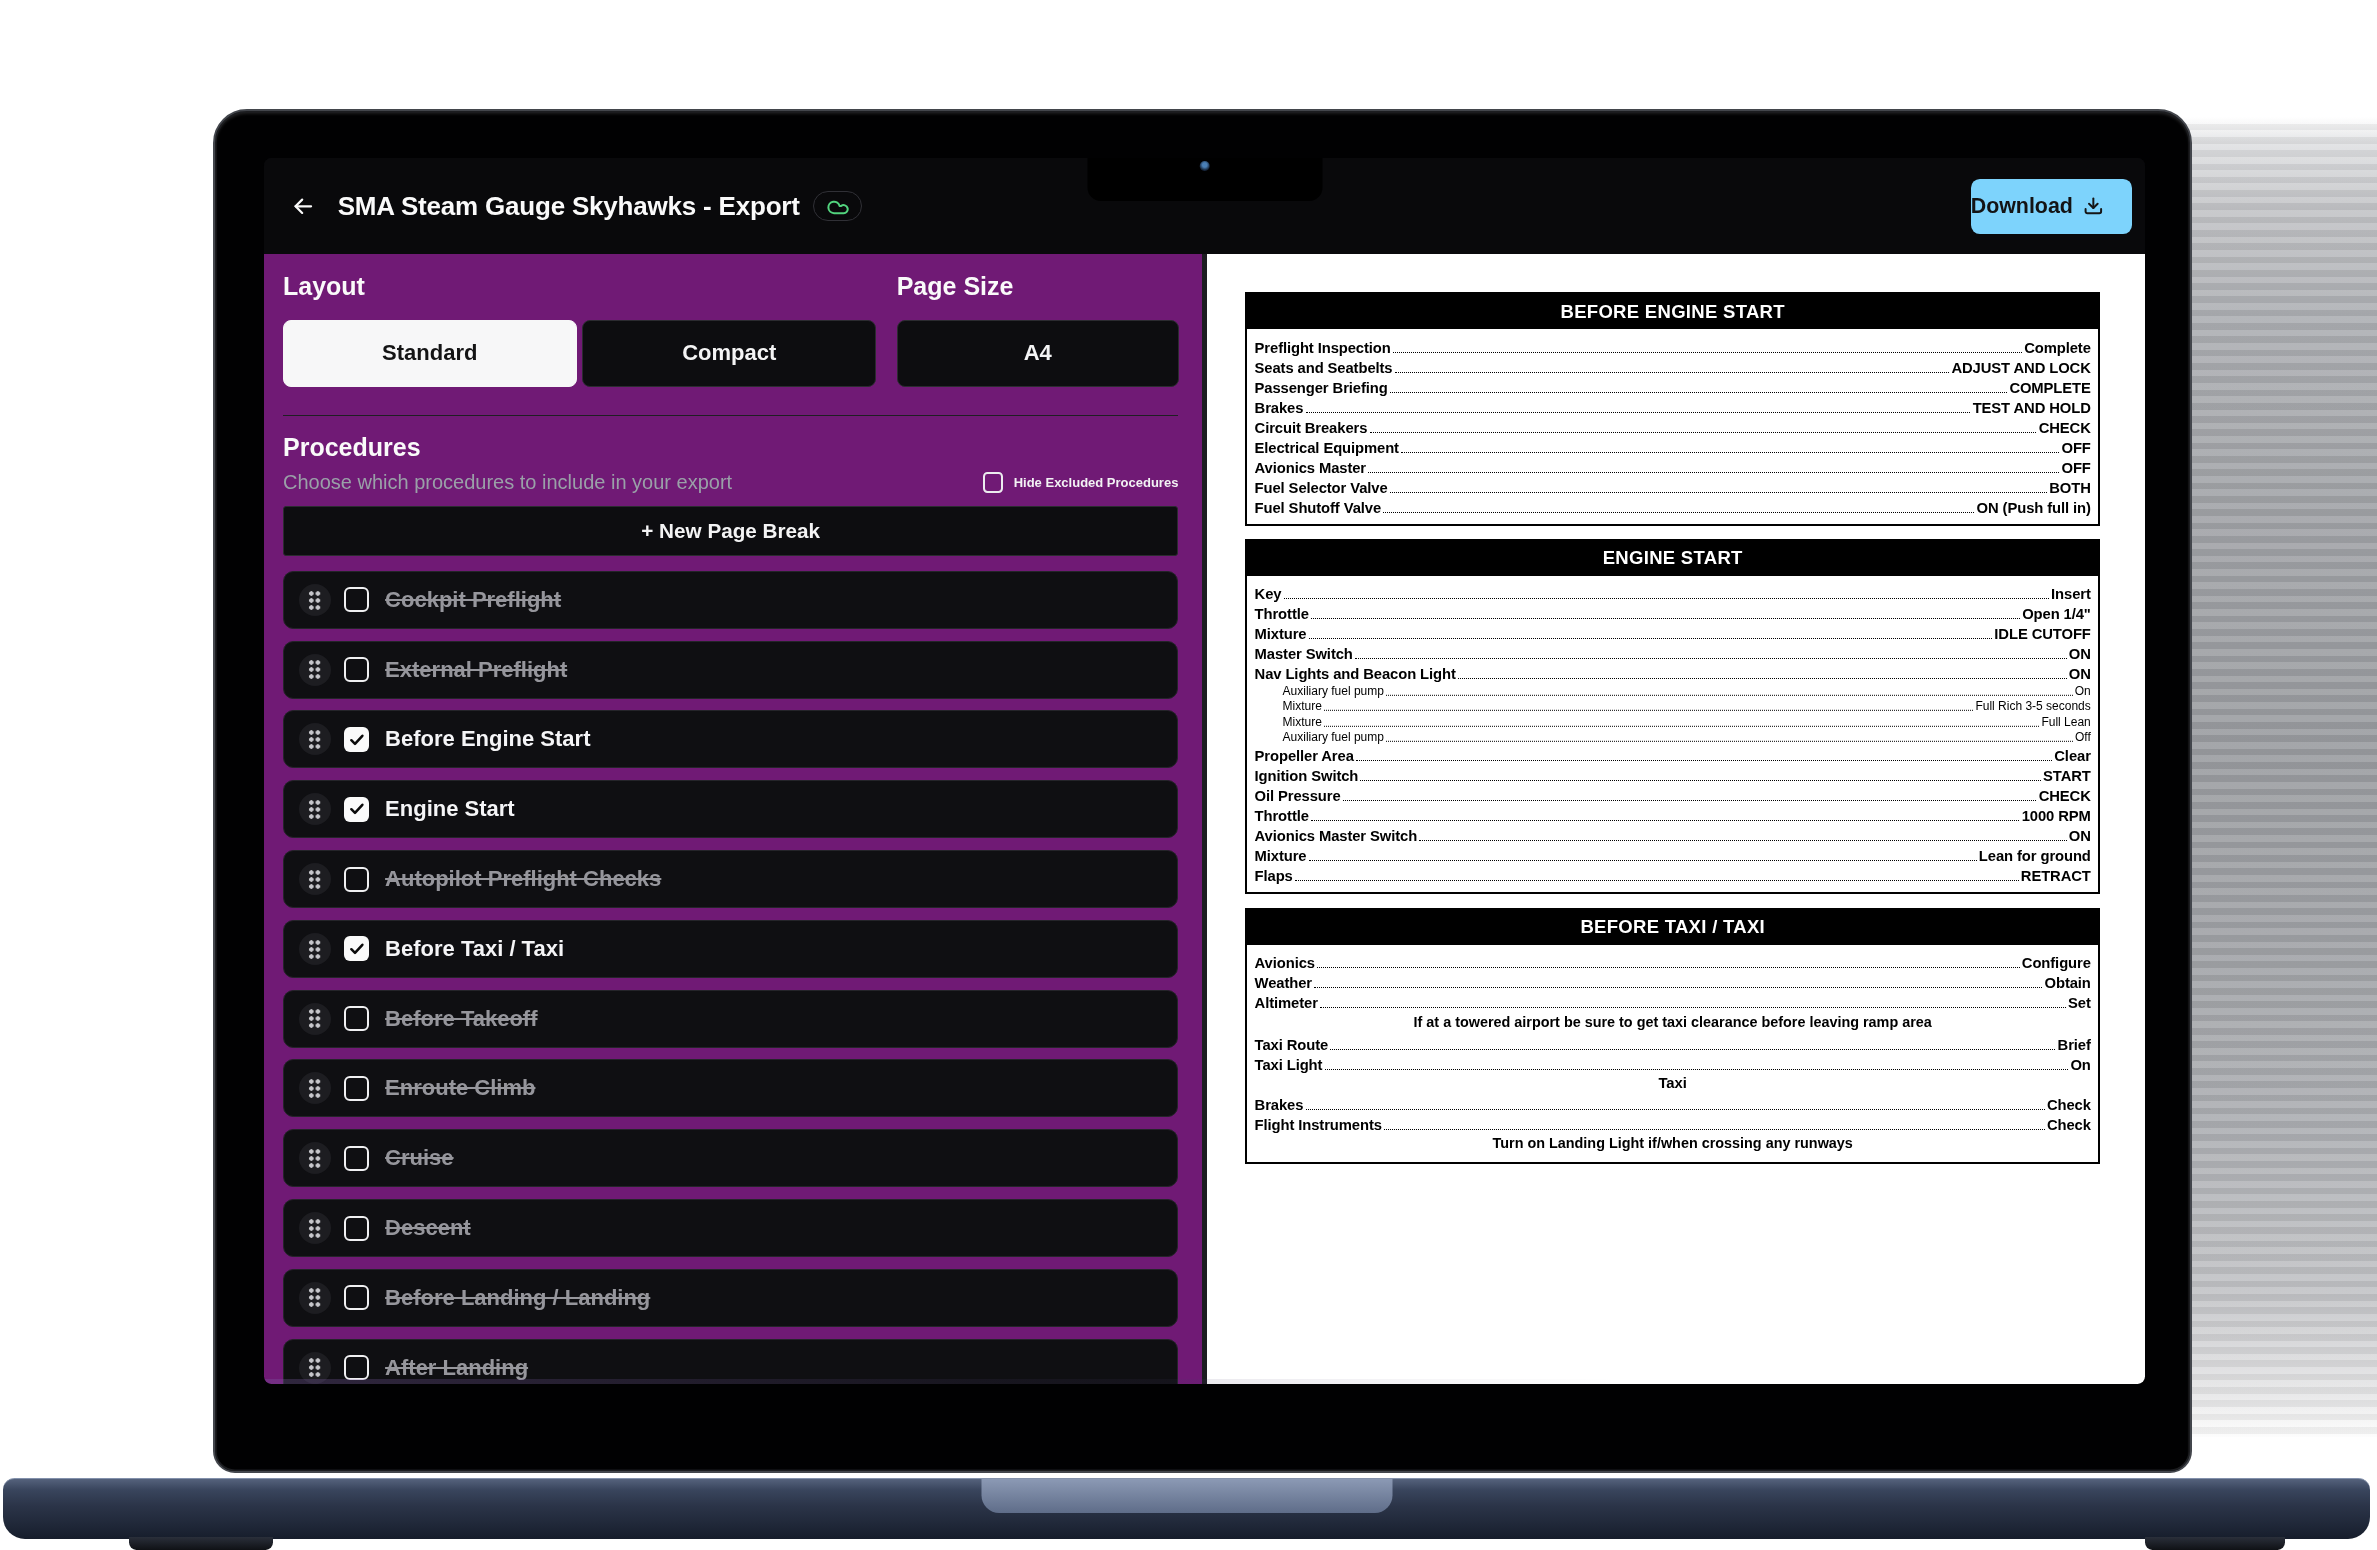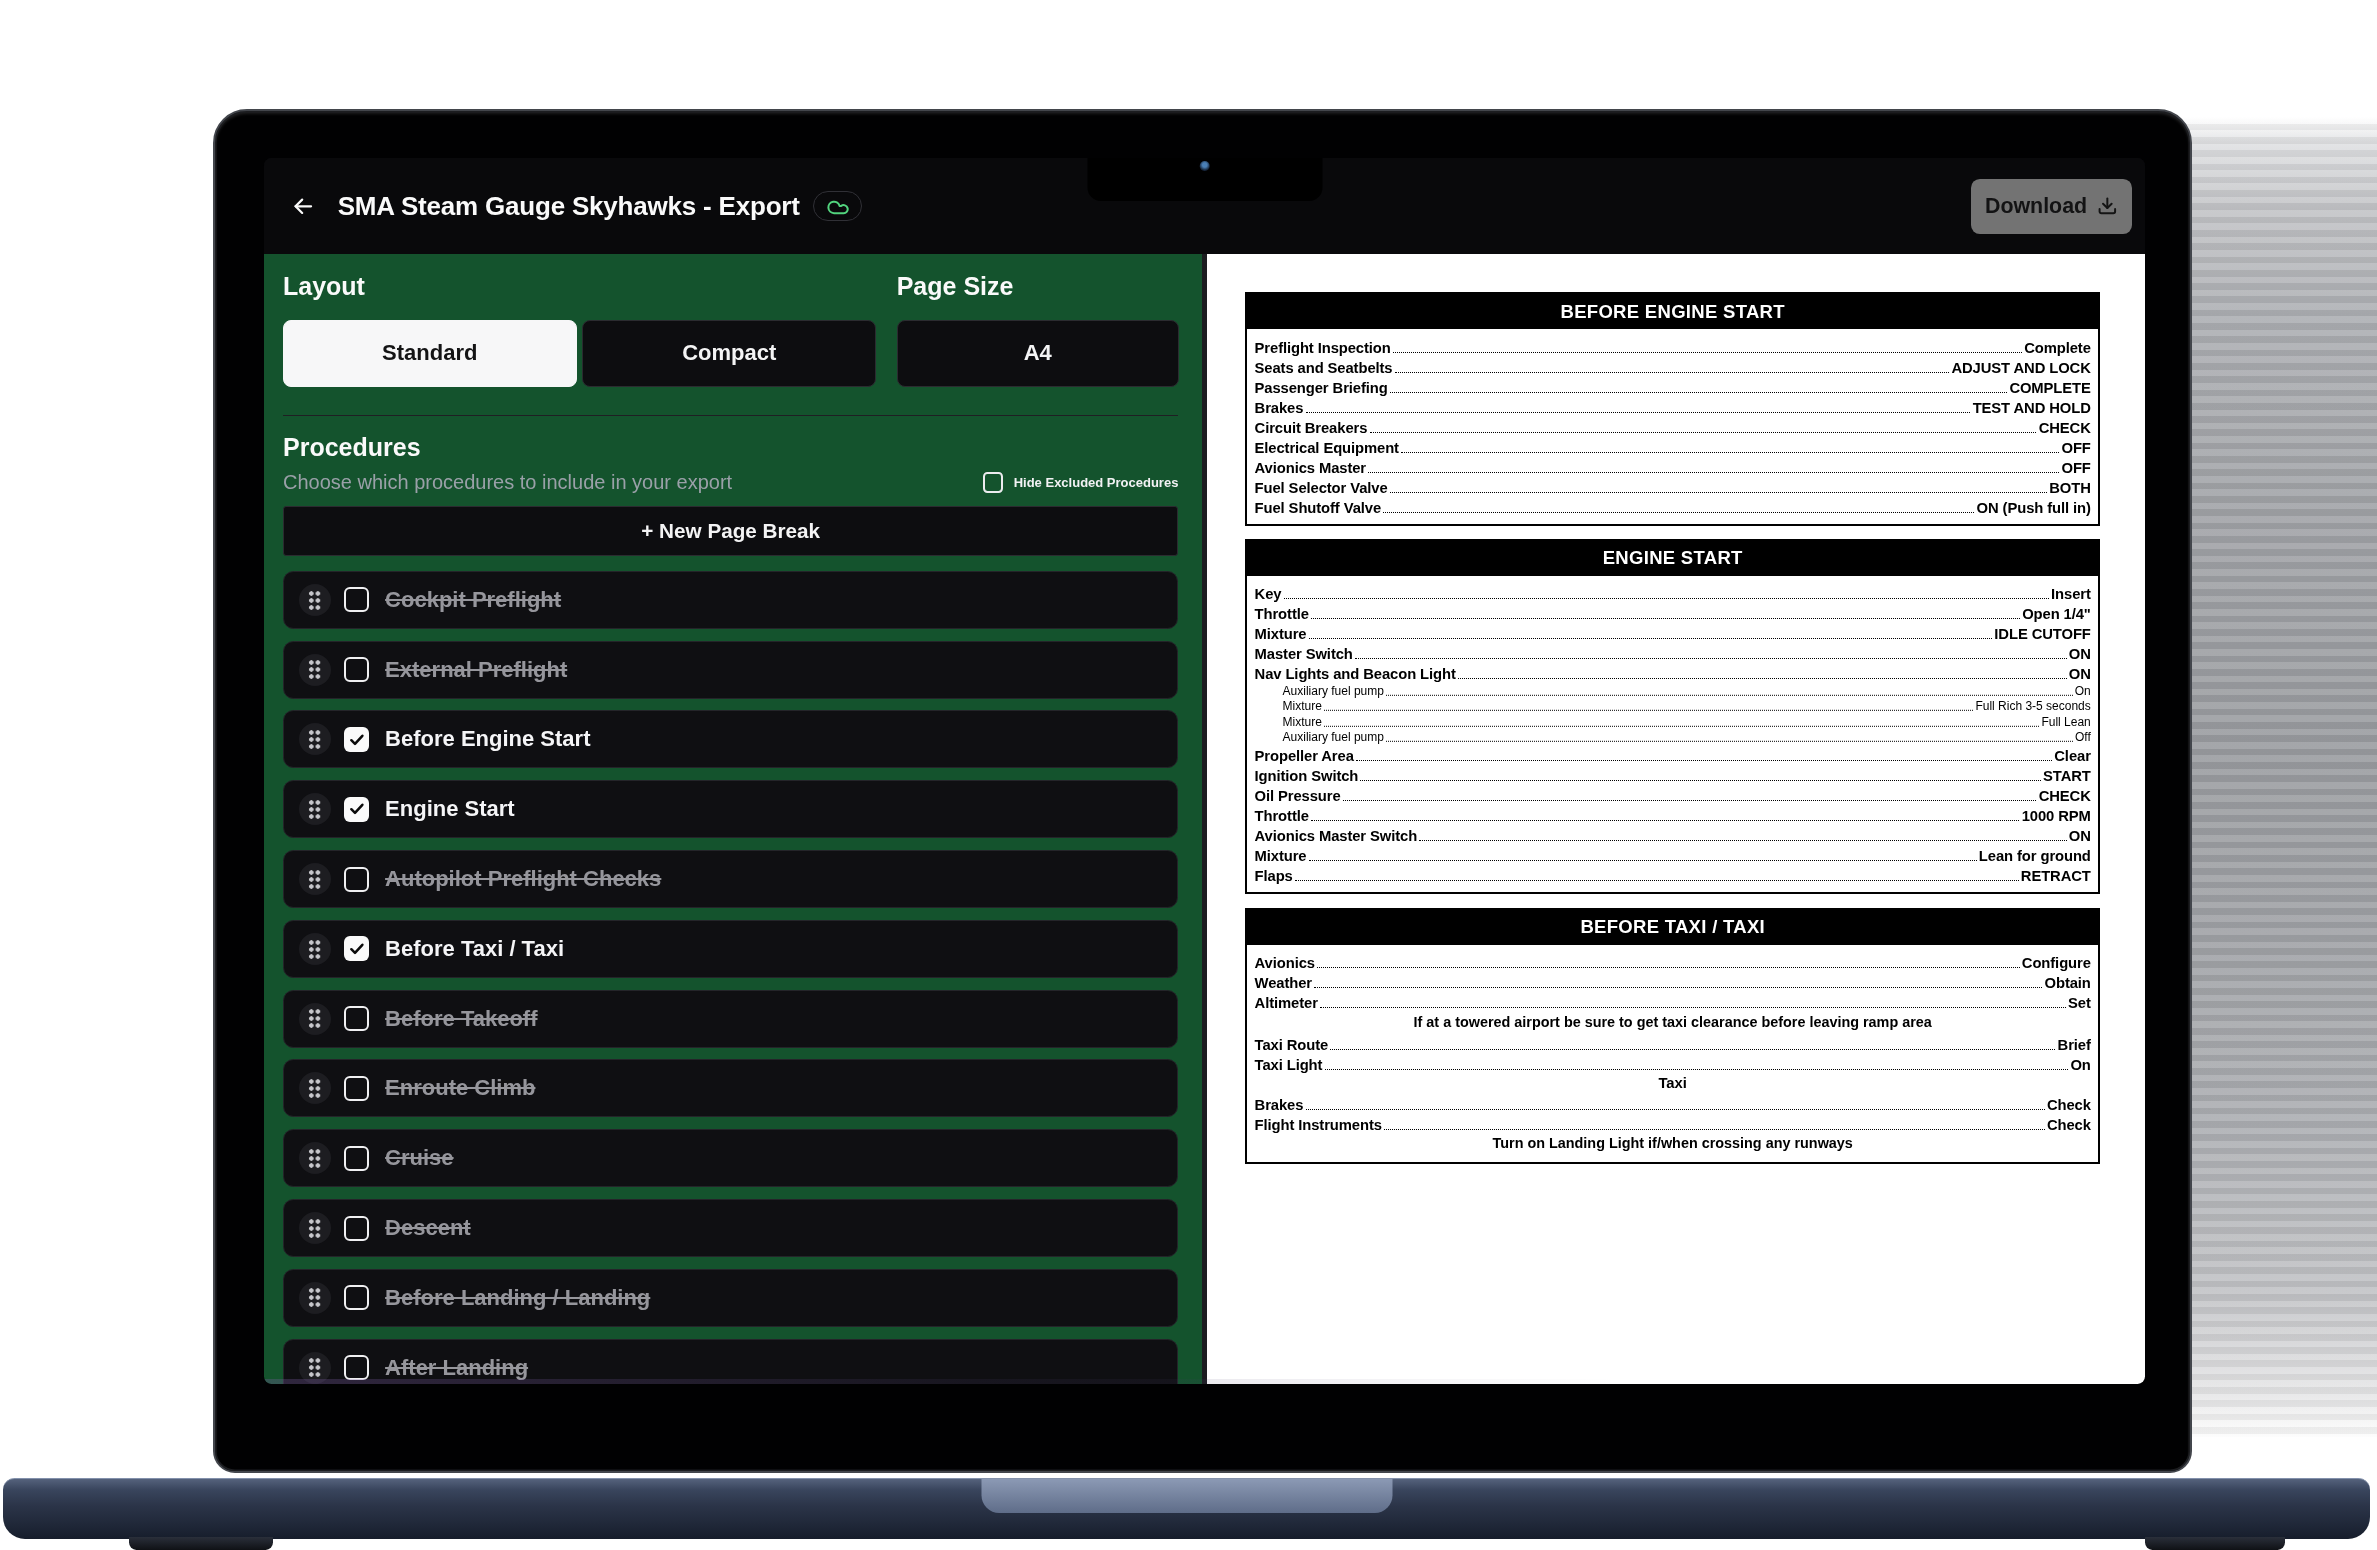--- a/index.html
+++ b/index.html
@@ -37,27 +37,27 @@
     background:linear-gradient(180deg,#2a2f3a,#0f1115); }
   .foot.left { left:129px; width:144px; } .foot.right { left:2145px; width:140px; }
 
   
   .hdr { height:96px; display:flex; align-items:center; padding:0 13.3px 0 22px; background:#09090b; }
   .back-btn { width:34px; height:34px; display:flex; align-items:center; justify-content:center; cursor:pointer; }
   .app-title { margin-left:17.7px; font-size:26px; font-weight:700; color:#fafafa; letter-spacing:-0.2px; }
   .sync-badge { margin-left:13.3px; width:49px; height:29.5px; border:1.5px solid #303036; border-radius:15.5px;
     display:flex; align-items:center; justify-content:center; }
   .hdr-spacer { flex:1; }
-  .download-btn { width:161px; height:55px; border-radius:8.9px; background:#737373; color:#131314;
-    display:flex; align-items:center; justify-content:center; gap:9.6px;
+  .download-btn { width:161px; height:55px; border-radius:8.9px; background:#7dd3fc; color:#131314;
+    display:flex; align-items:center; gap:9.6px;
     font-size:21.4px; font-weight:700; cursor:pointer; }
 
   
   .app-body { display:flex; height:1130px; }
-  .left-panel { width:938px; padding:17.7px 23.6px 0 19px; background:#14532d; }
+  .left-panel { width:938px; padding:17.7px 23.6px 0 19px; background:#701a75; }
   .panel-divider { width:5.2px; background:#1c1c20; }
   .preview-panel { flex:1; background:#ffffff; padding:38px 0 0 38px; overflow:hidden; }
 
   .section-row { display:grid; grid-template-columns:593px 282px; column-gap:20.7px; }
   .sec-h { font-size:25px; font-weight:700; color:#fafafa; }
   .btn-row { display:flex; gap:5.9px; margin-top:19px; }
   .seg-btn { flex:1; height:67px; border-radius:8px; border:1.5px solid #2b2b30; background:#0d0d10;
     color:#f4f4f5; font-size:22px; font-weight:600; display:flex; align-items:center; justify-content:center; cursor:pointer; }
   .seg-btn.selected { background:#f7f7f8; color:#141415; border-color:#f7f7f8; }
 

